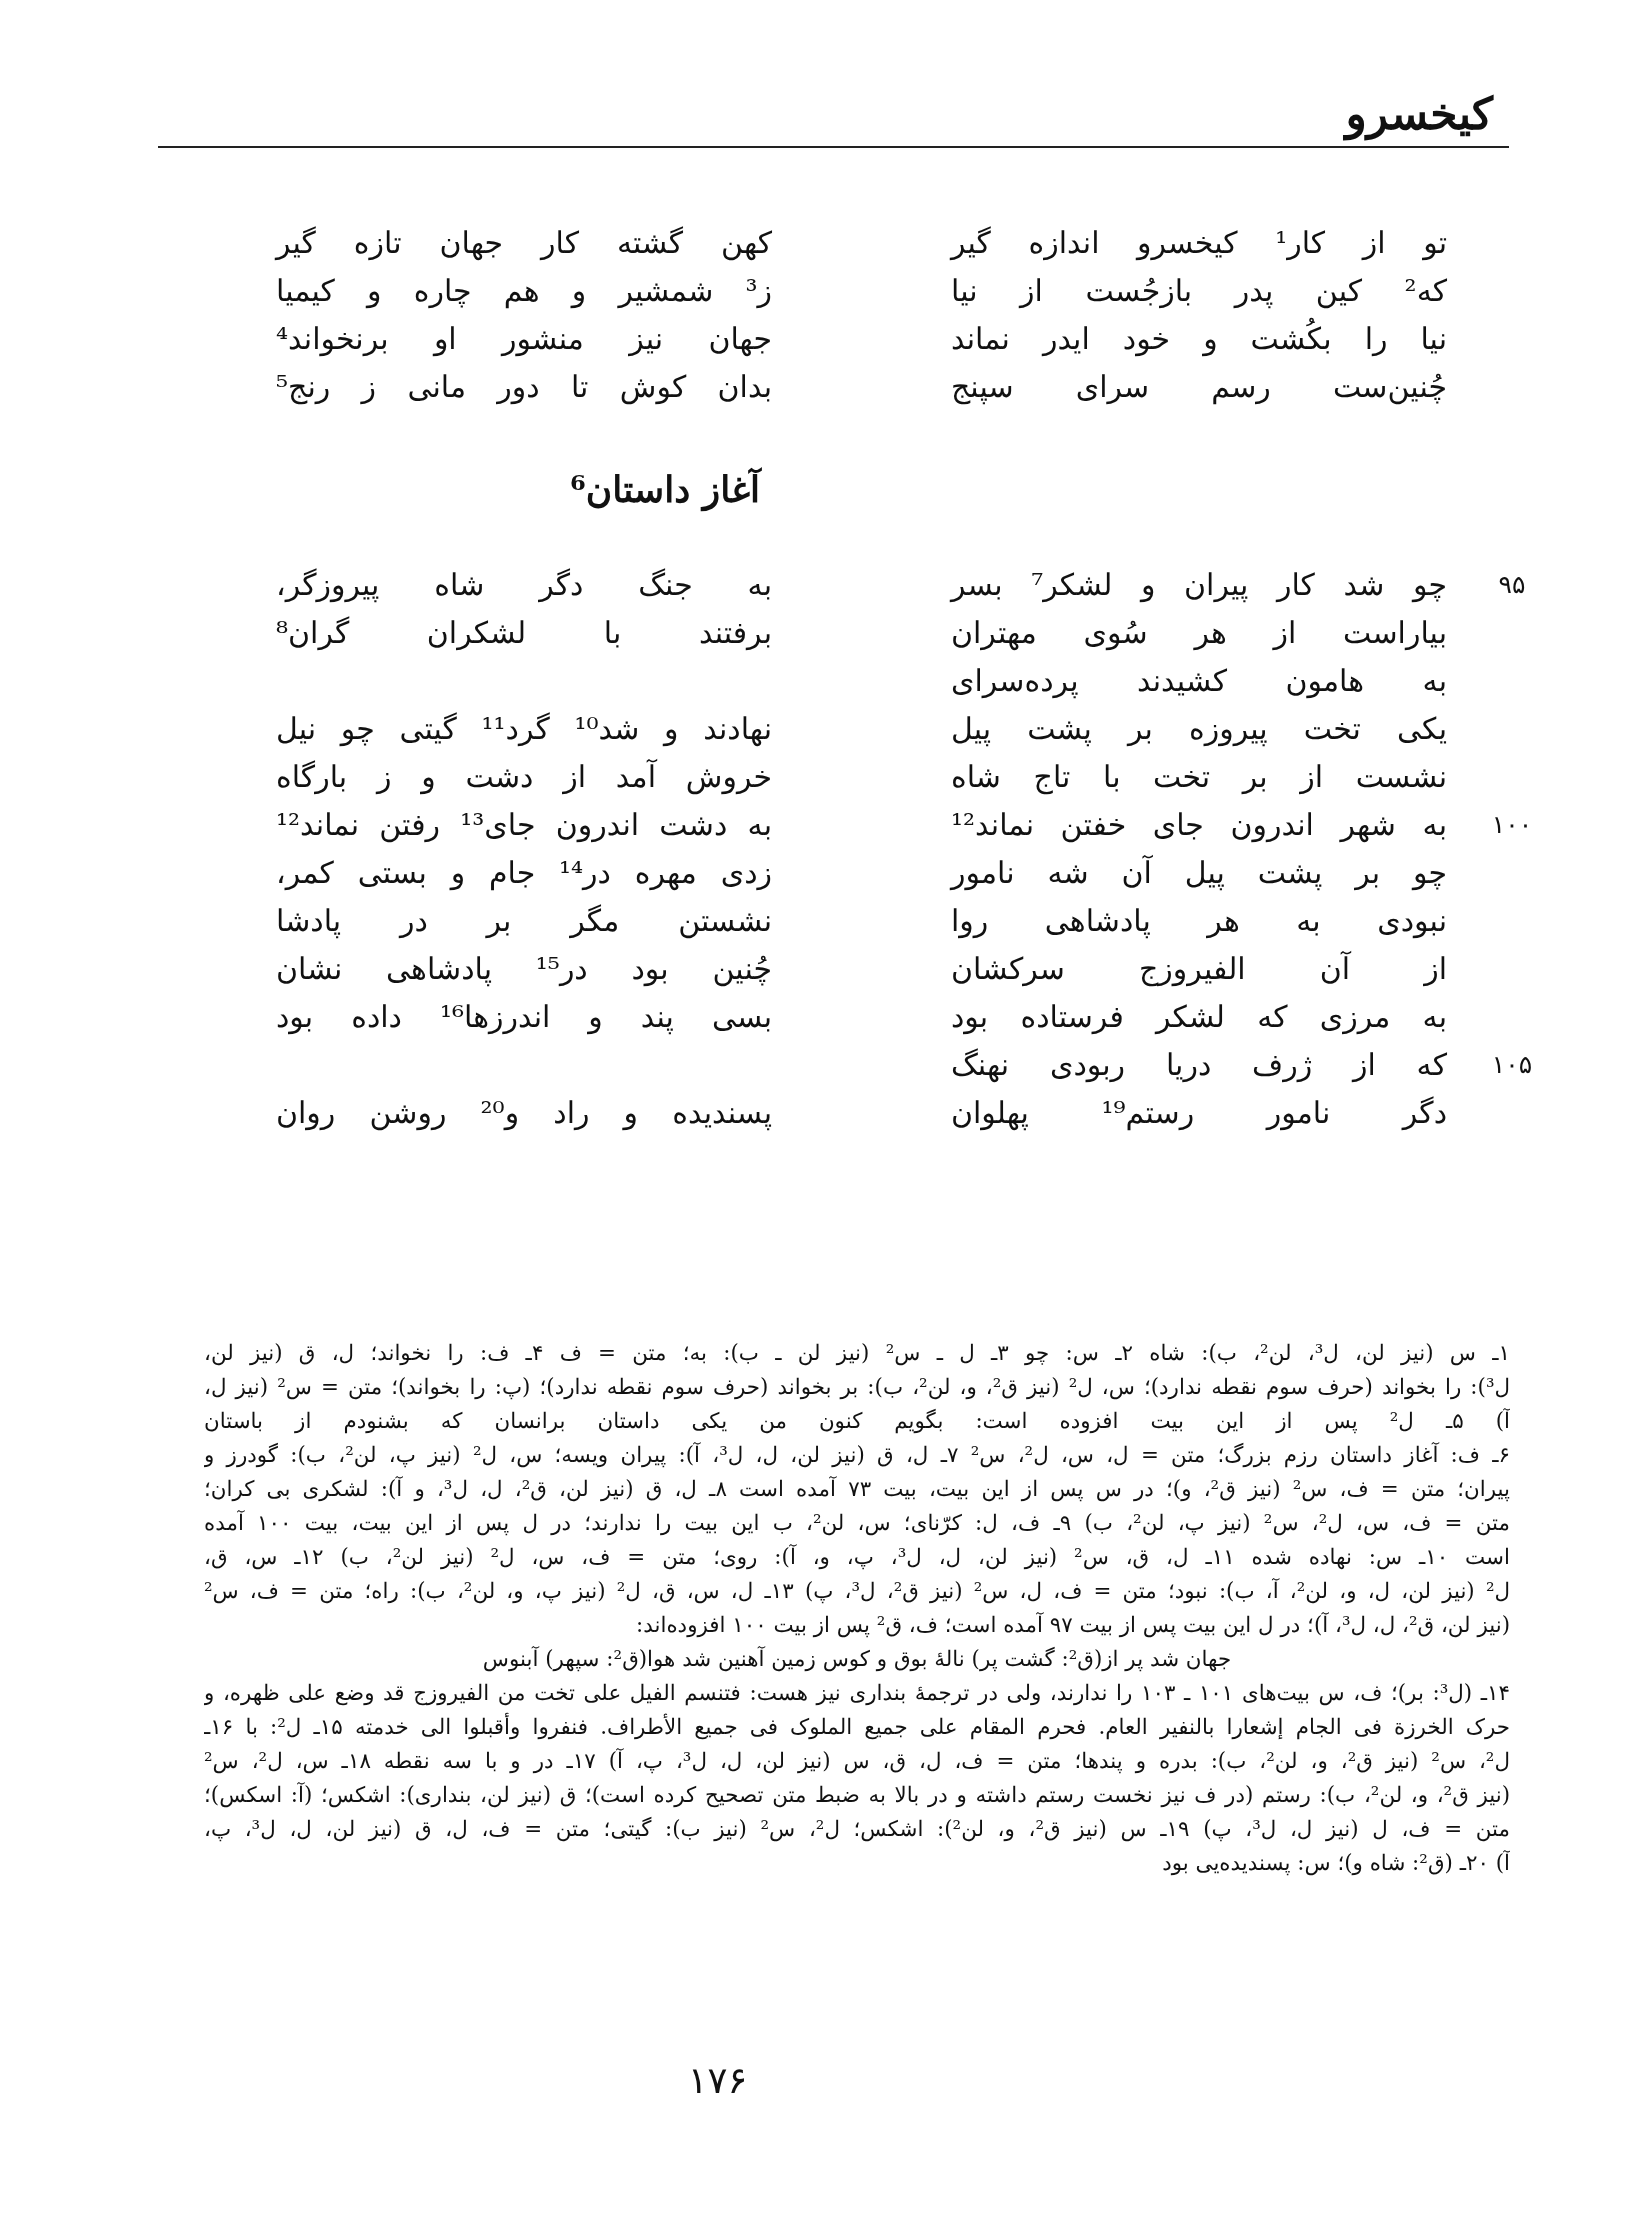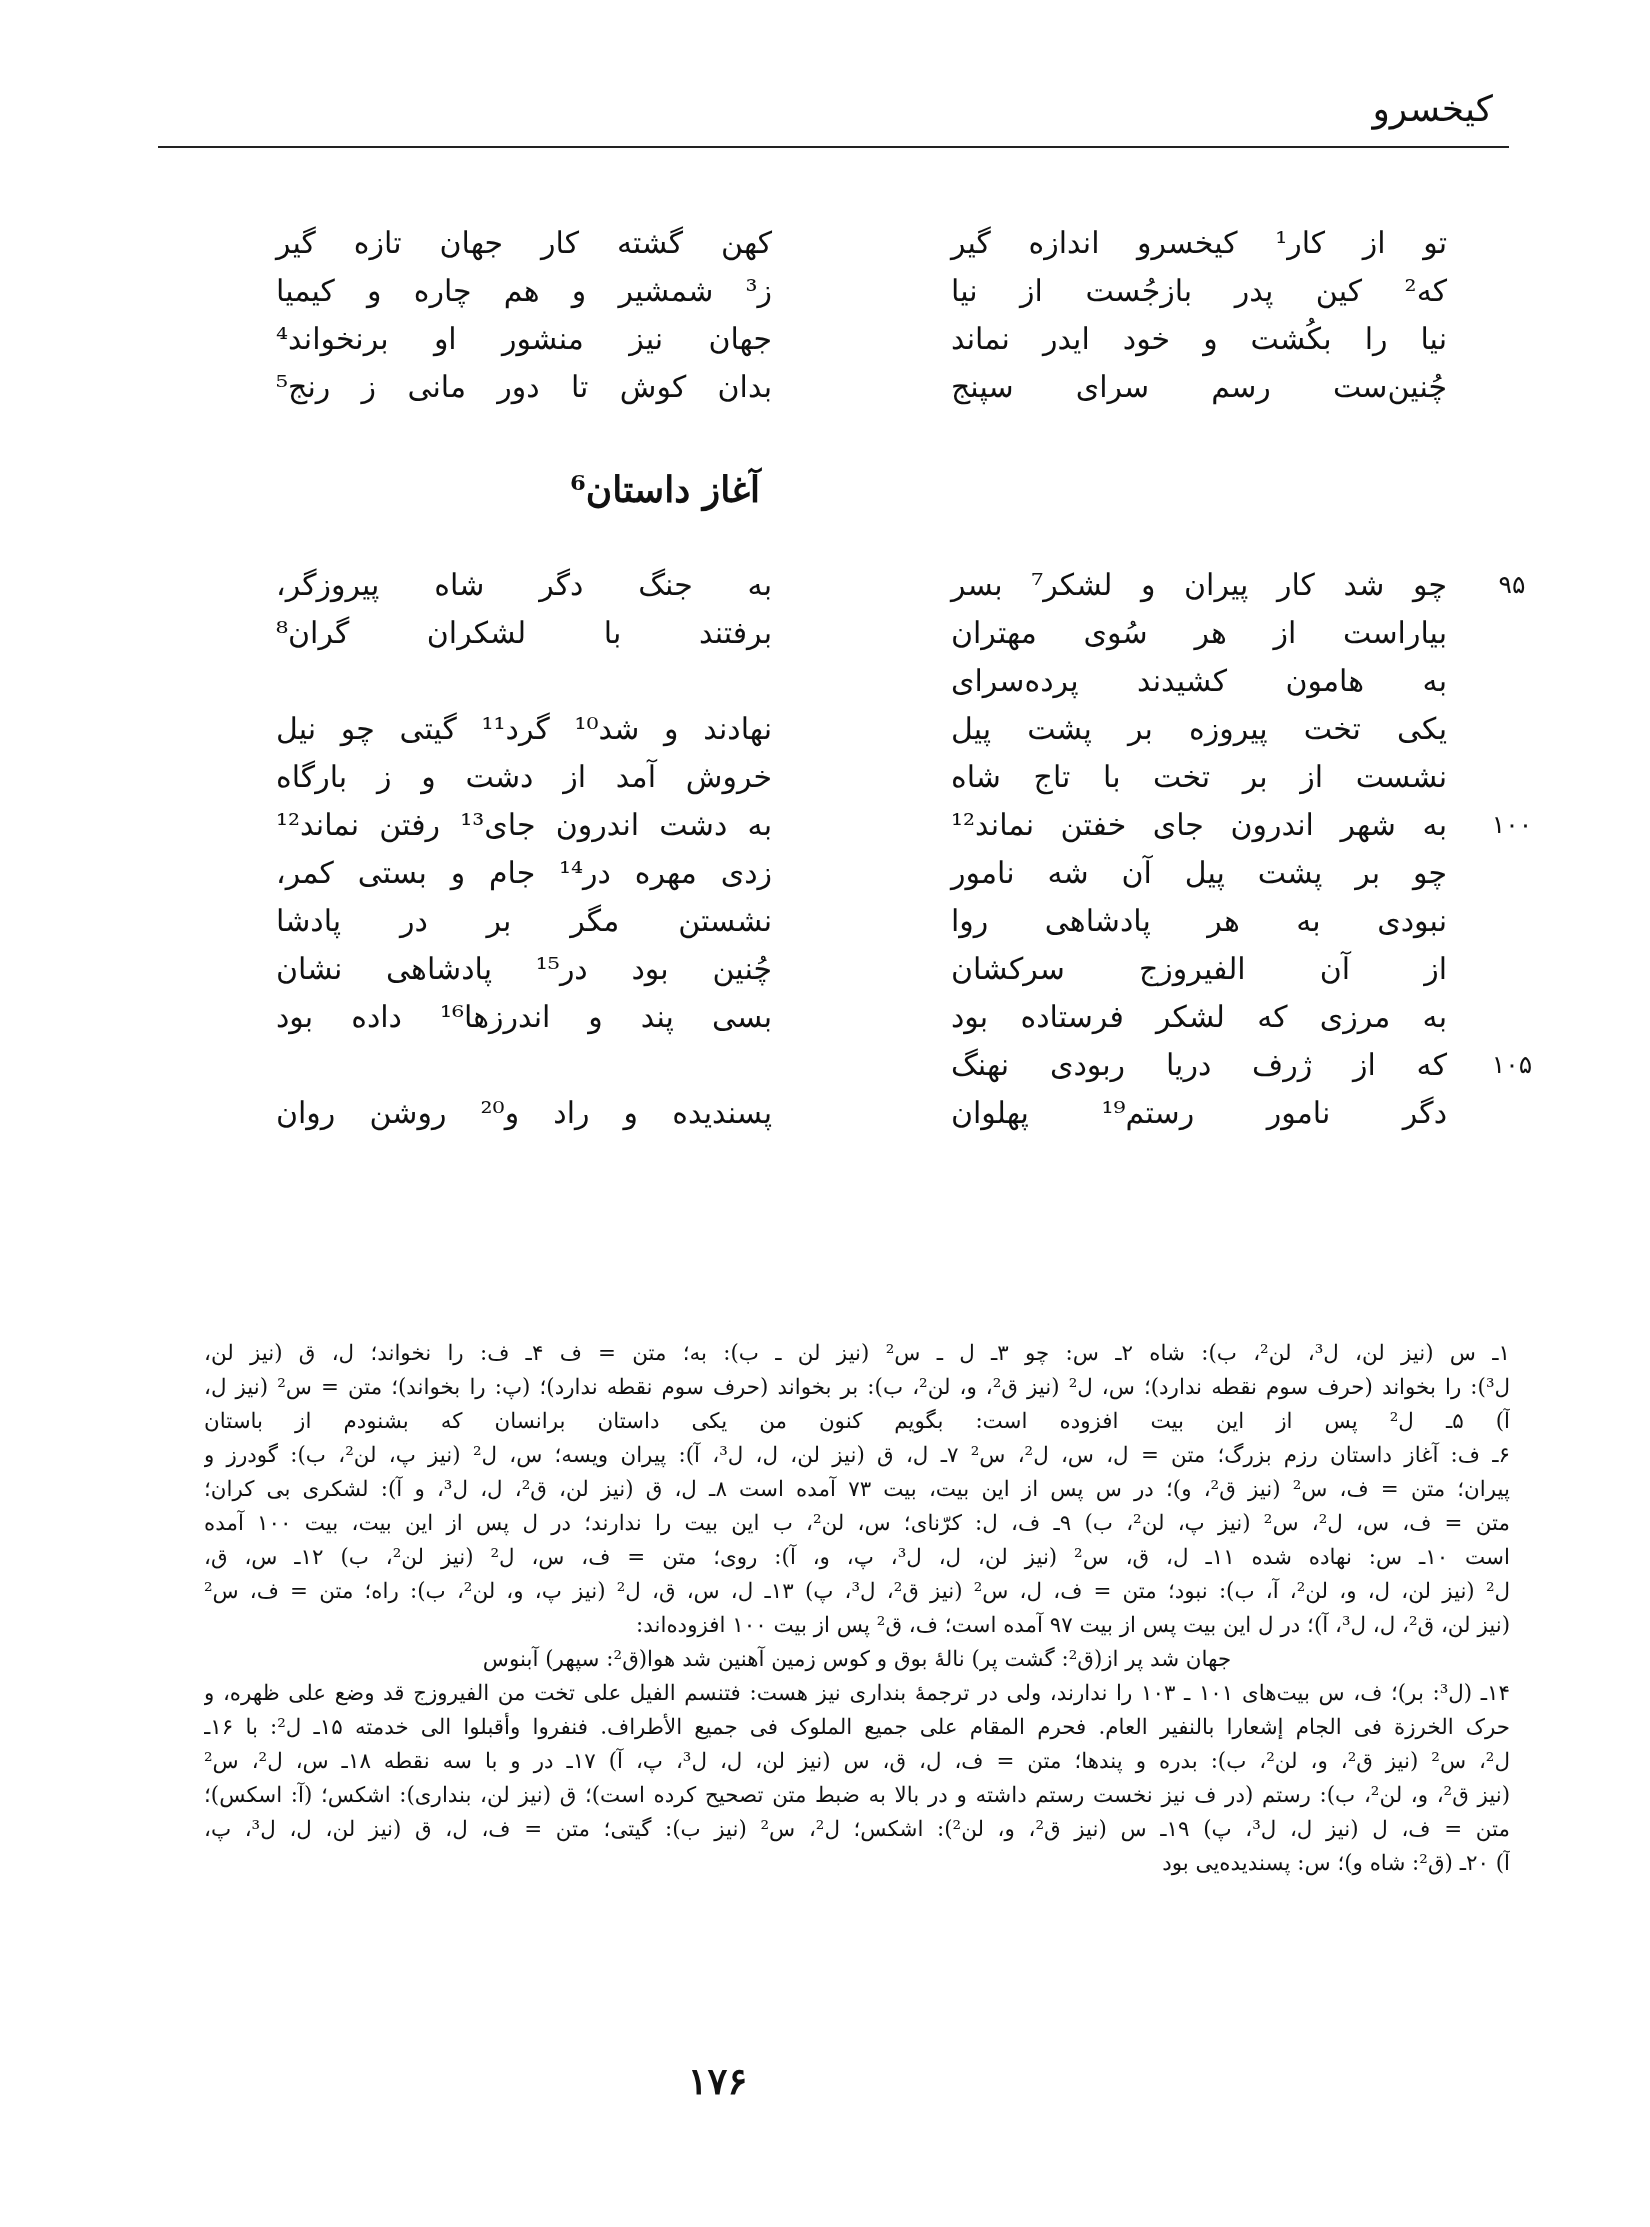--- a/index.html
+++ b/index.html
@@ -2,21 +2,21 @@
 <html lang="fa" dir="rtl" style="font-size:11px"><head>
 <meta charset="utf-8">
 <style>
   html, body { margin: 0; padding: 0; background: #ffffff; }
   body {
     width: 1651px; height: 2227px; position: relative; overflow: hidden;
     font-family: "DejaVu Serif", "Liberation Serif", serif; color: #111;
   }
   .running-head {
     position: absolute; top: 88px; right: 158px;
-    font-size: 36px; font-weight: normal; direction: rtl;
+    font-size: 44px; font-weight: bold; direction: rtl;
   }
   .head-rule {
     position: absolute; top: 146px; left: 158px; width: 1351px; height: 2.1px; background: #222;
   }
   .poem {
     position: absolute; left: 276px; width: 1171px; direction: rtl;
   }
   .poem-row {
     position: relative; height: 48px; display: flex; flex-direction: row; justify-content: space-between;
   }
@@ -32,21 +32,21 @@
   }
   .footnotes {
     position: absolute; top: 1336px; left: 160px; width: 1350px; direction: rtl;
     font-size: 21.4px; line-height: 34px;
   }
   .fn-line { white-space: nowrap; overflow: hidden; text-align: justify; text-align-last: justify; margin-left: 44px; }
   .fn-line.indent { text-align-last: center; padding: 0 165px; }
   .fn-line.last { text-align-last: right; }
   .page-number {
     position: absolute; top: 2059px; left: 0; width: 1435px; text-align: center;
-    font-size: 37px; font-weight: bold; direction: rtl;
+    font-size: 37px; font-weight: normal; direction: rtl;
   }
 </style>
 </head>
 <body>
 
 <div class="running-head">کیخسرو</div>
 <div class="head-rule"></div>
 
 <div class="poem" style="top:219px;">
   <div class="poem-row">

